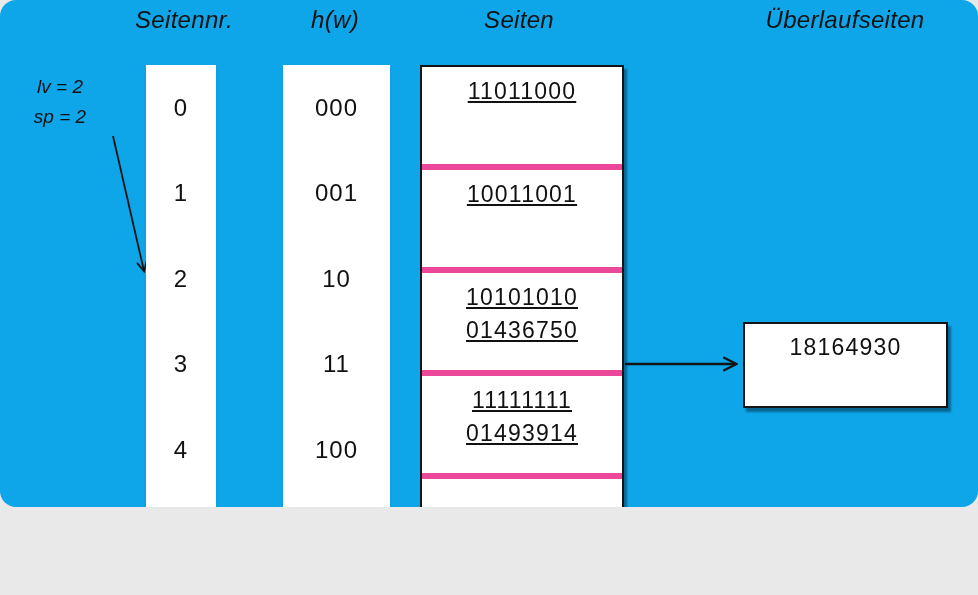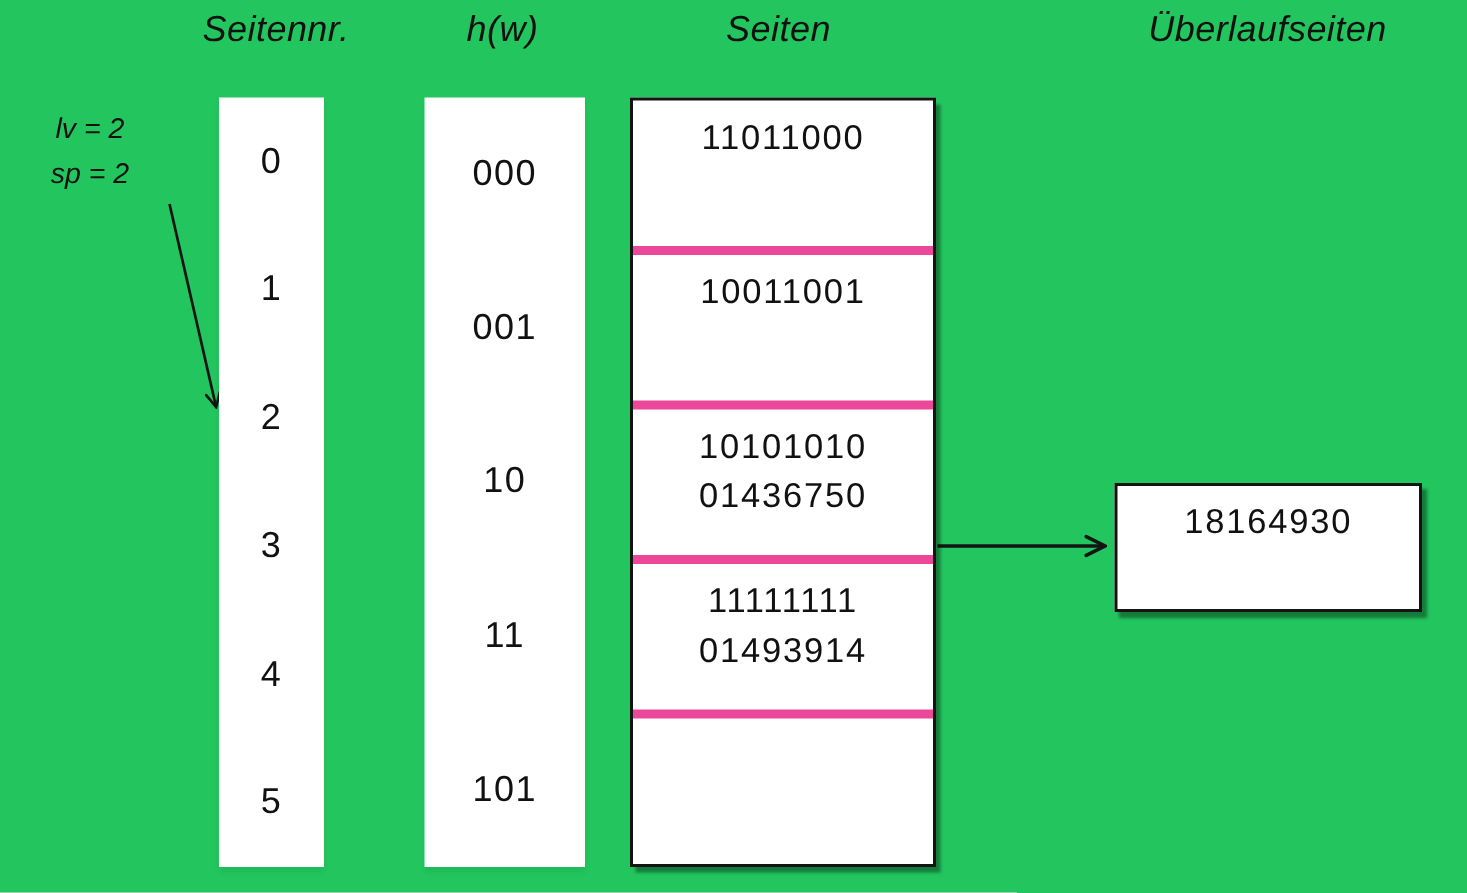--- a/index.html
+++ b/index.html
@@ -4,24 +4,25 @@
 <style>
   html, body {
     margin: 0;
     padding: 0;
     background: #e9e9e9;
     font-family: "Liberation Sans", "DejaVu Sans", sans-serif;
   }
   #canvas {
     position: relative;
     width: 978px;
-    height: 595px;
-    background: #22c55e;
+    height: 507px;
+    background: #0ea5e9;
     overflow: hidden;
     color: #111;
+    border-radius: 16px;
   }
   .hdr {
     position: absolute;
     top: 6px;
     transform: translateX(-50%);
     font-size: 24px;
     font-style: italic;
     font-weight: 500;
     white-space: nowrap;
     letter-spacing: 0.3px;
@@ -60,20 +61,21 @@
     left: 420px;
     top: 65px;
     width: 204px;
     height: 513px;
     box-sizing: border-box;
     border: 2px solid #141414;
     background: #ffffff;
     display: flex;
     flex-direction: column;
     box-shadow: 3px 4px 2px rgba(0,0,0,0.38);
+    text-decoration: underline;
   }
   #pages-table .prow {
     flex: 1;
     box-sizing: border-box;
     text-align: center;
     padding-top: 8px;
   }
   #pages-table .prow + .prow {
     border-top: 6px solid #ec4899;
   }
@@ -137,20 +139,21 @@
     <div class="bandcell">3</div>
     <div class="bandcell">4</div>
     <div class="bandcell">5</div>
   </div>
 
   <div class="band" style="left:283px; width:107px">
     <div class="bandcell">000</div>
     <div class="bandcell">001</div>
     <div class="bandcell">10</div>
     <div class="bandcell">11</div>
+    <div class="bandcell">100</div>
     <div class="bandcell">101</div>
   </div>
 
   <div id="pages-table">
     <div class="prow">
       <div class="val">11011000</div>
       <div class="val"></div>
     </div>
     <div class="prow">
       <div class="val">10011001</div>

